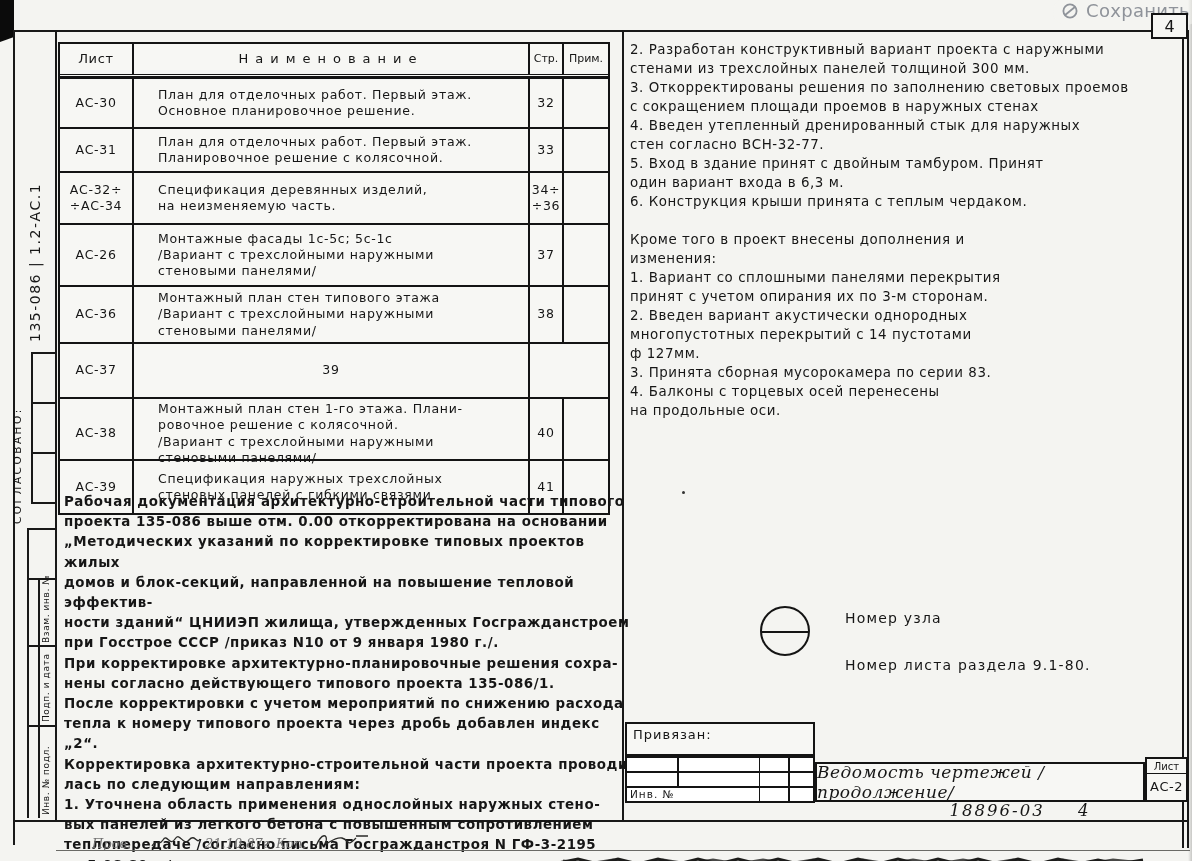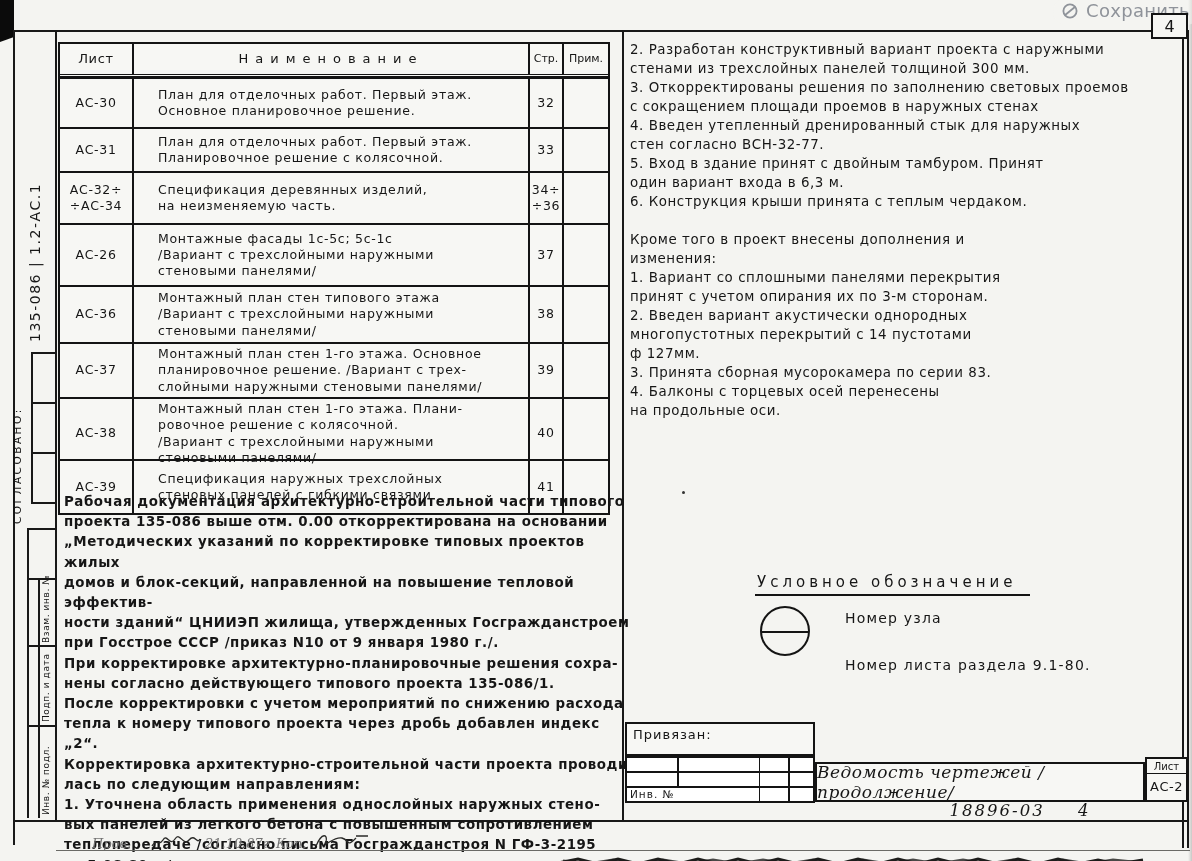--- a/index.html
+++ b/index.html
@@ -176,23 +176,20 @@
     <div class="trow" style="height:57px">
       <div class="cell c-sheet pre">АС-36</div>
       <div class="cell c-name pre">Монтажный план стен типового этажа
 /Вариант с трехслойными наружными
 стеновыми панелями/</div>
       <div class="cell c-page pre">38</div>
       <div class="cell c-note"></div>
     </div>
     <div class="trow" style="height:55px">
       <div class="cell c-sheet pre">АС-37</div>
-      <div class="cell c-name pre">Монтажный план стен 1-го этажа. Основное
-планировочное решение. /Вариант с трех-
-слойными наружными стеновыми панелями/</div>
       <div class="cell c-page pre">39</div>
       <div class="cell c-note"></div>
     </div>
     <div class="trow" style="height:62px">
       <div class="cell c-sheet pre">АС-38</div>
       <div class="cell c-name pre">Монтажный план стен 1-го этажа. Плани-
 ровочное решение с колясочной.
 /Вариант с трехслойными наружными
 стеновыми панелями/</div>
       <div class="cell c-page pre">40</div>
@@ -238,21 +235,20 @@
 1. Вариант со сплошными панелями перекрытия
 принят с учетом опирания их по 3-м сторонам.
 2. Введен вариант акустически однородных
 многопустотных перекрытий с 14 пустотами
 ф 127мм.
 3. Принята сборная мусорокамера по серии 83.
 4. Балконы с торцевых осей перенесены
 на продольные оси.</div>
   <div class="dot"></div>
 
-  <div class="legend-head">Условное обозначение</div>
   <div class="legend-circle"></div>
   <div class="legend-item" style="left:845px; top:610px;">Номер узла</div>
   <div class="legend-item" style="left:845px; top:657px;">Номер листа раздела 9.1-80.</div>
 
   <div class="pv-box">
     <span>Привязан:</span>
   </div>
   <div class="pv-grid">
     <div></div>
       <div></div>

